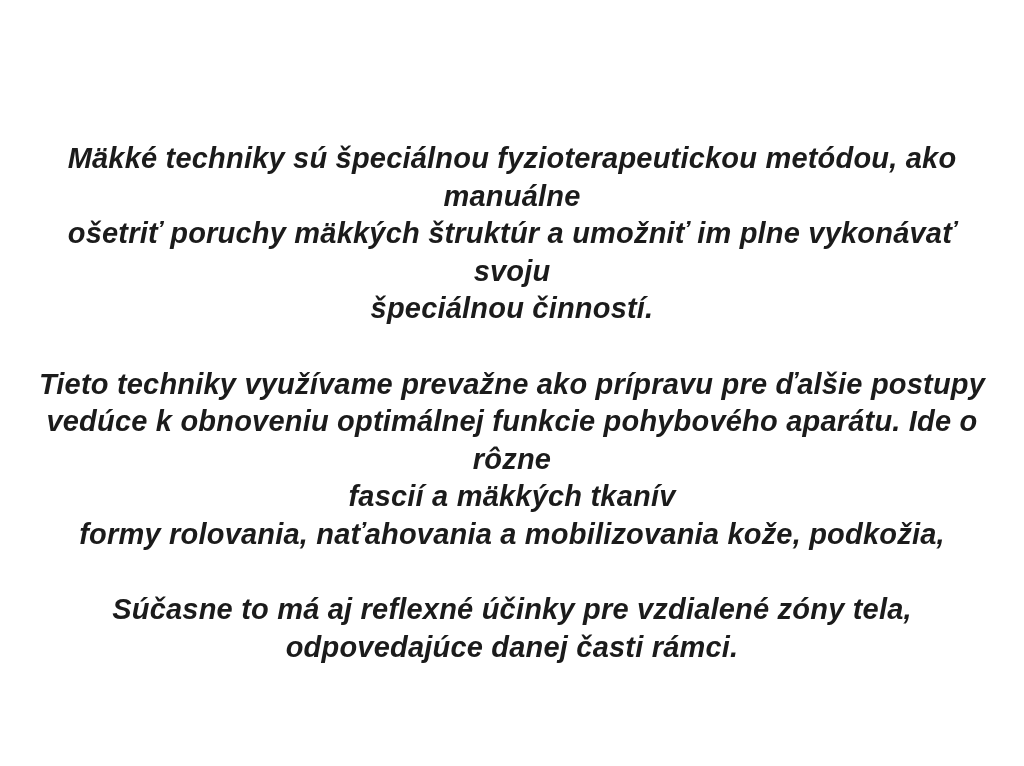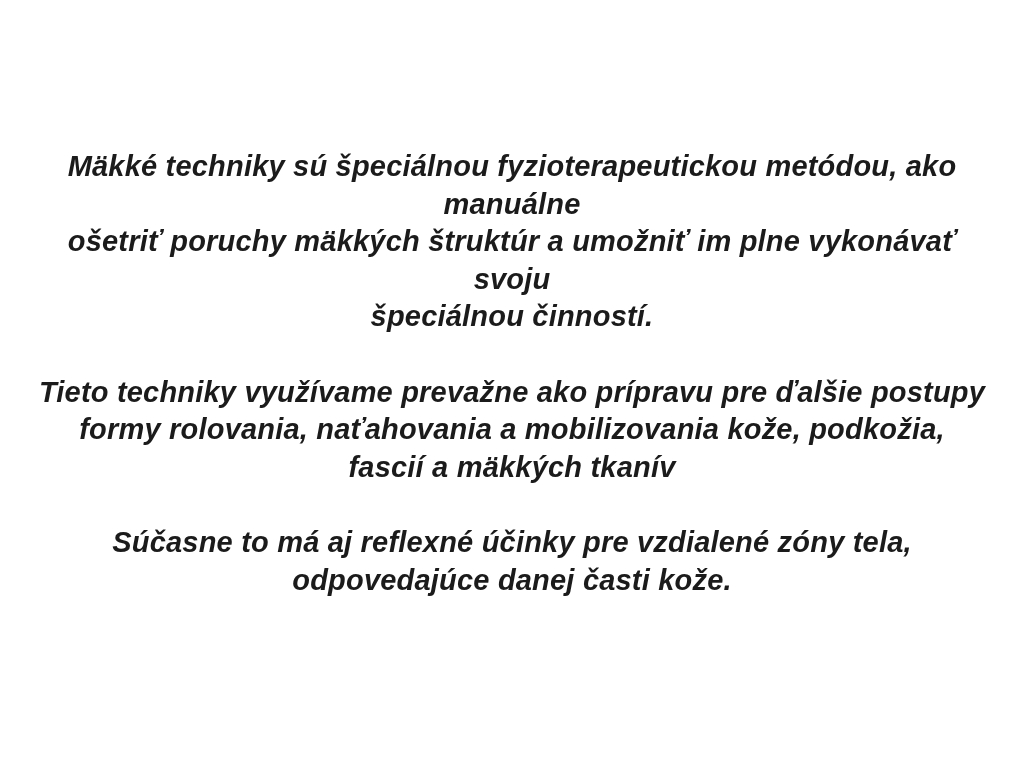--- a/index.html
+++ b/index.html
@@ -25,43 +25,44 @@
     margin: 0 auto;
     text-align: center;
     color: #1b1b1b;
     font-weight: bold;
     font-style: italic;
     font-size: 29px;
     line-height: 37.5px;
     letter-spacing: 0.2px;
   }
   .paragraph {
-    margin: 8px 0 38px 0;
+    margin: 0 0 38px 0;
   }
   .line {
     white-space: pre-wrap;
   }
 </style>
 </head>
 <body>
 
 <div class="slide">
   <div class="text-block">
 
     <div class="paragraph">
       <div class="line">Mäkké techniky sú špeciálnou fyzioterapeutickou metódou, ako manuálne</div>
       <div class="line">ošetriť poruchy mäkkých štruktúr a umožniť im plne vykonávať svoju</div>
       <div class="line">špeciálnou činností.</div>
     </div>
 
     <div class="paragraph">
       <div class="line">Tieto techniky využívame prevažne ako prípravu pre ďalšie postupy</div>
+      <div class="line">vedúce k obnoveniu optimálnej funkcie pohybového aparátu. Ide o rôzne</div>
+      <div class="line">fascií a mäkkých tkanív</div>
       <div class="line">formy rolovania, naťahovania a mobilizovania kože, podkožia,</div>
-      <div class="line">fascií a mäkkých tkanív</div>
     </div>
 
     <div class="paragraph">
       <div class="line">Súčasne to má aj reflexné účinky pre vzdialené zóny tela,</div>
-      <div class="line">odpovedajúce danej časti kože.</div>
+      <div class="line">odpovedajúce danej časti rámci.</div>
     </div>
 
   </div>
 </div>
 
 </body></html>

